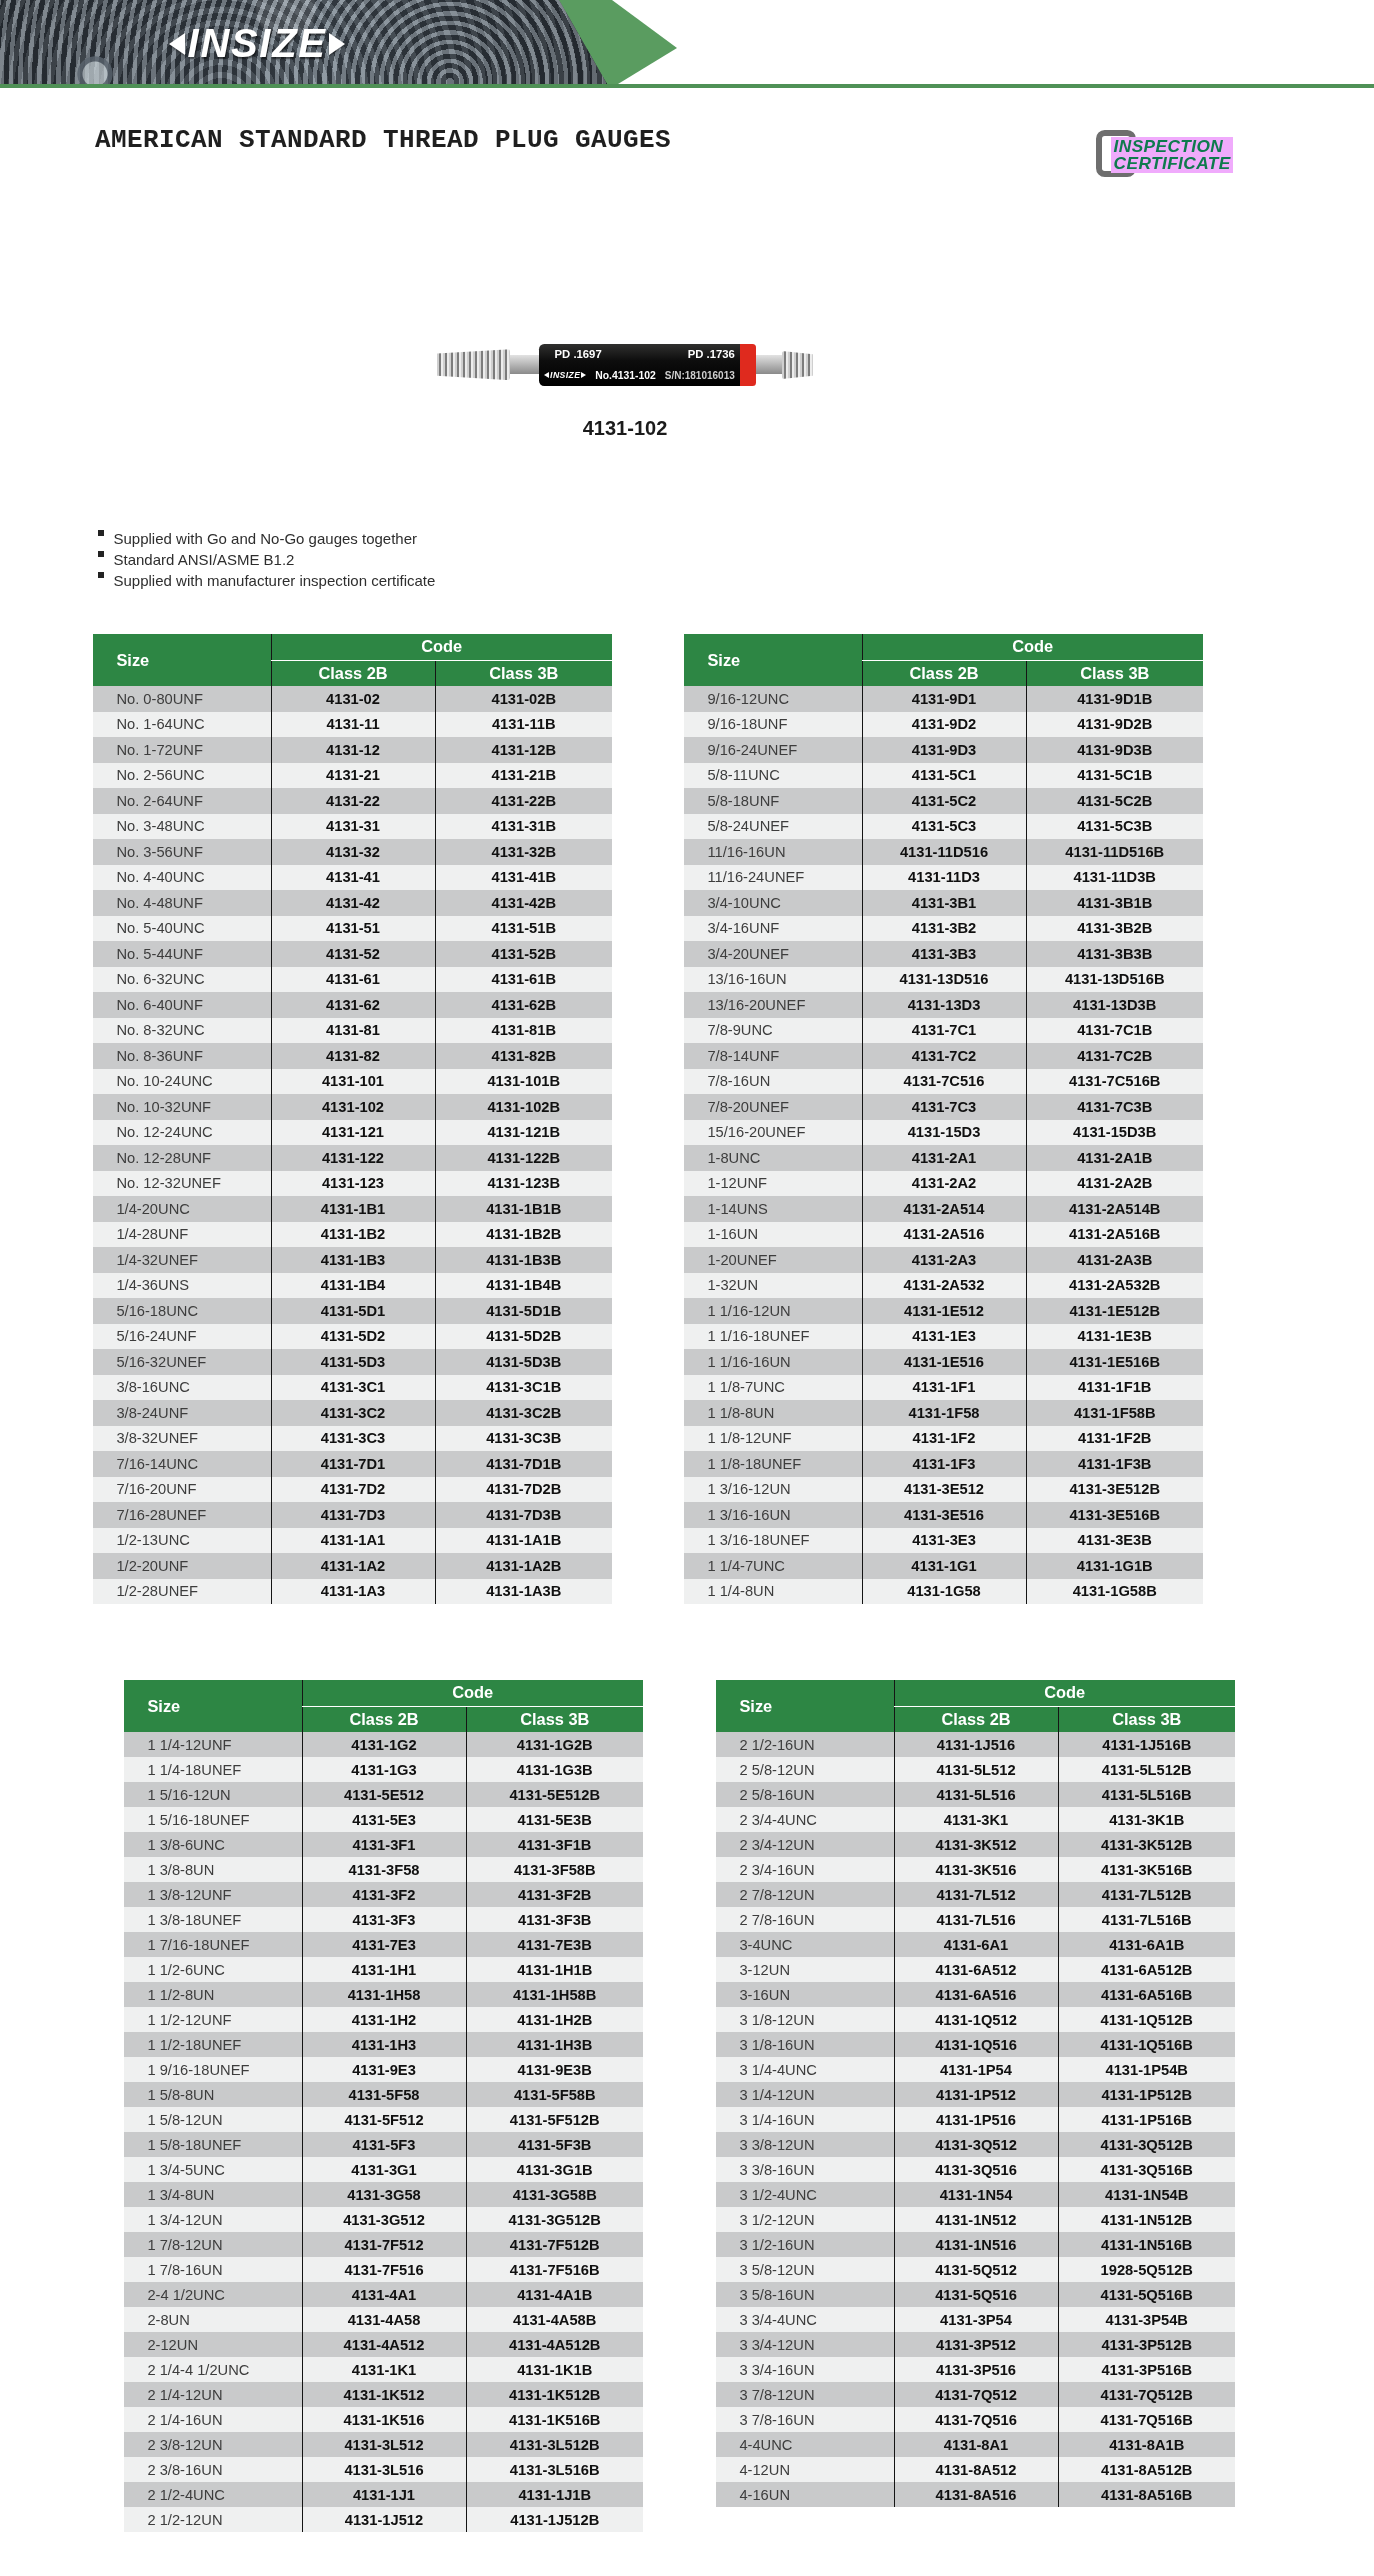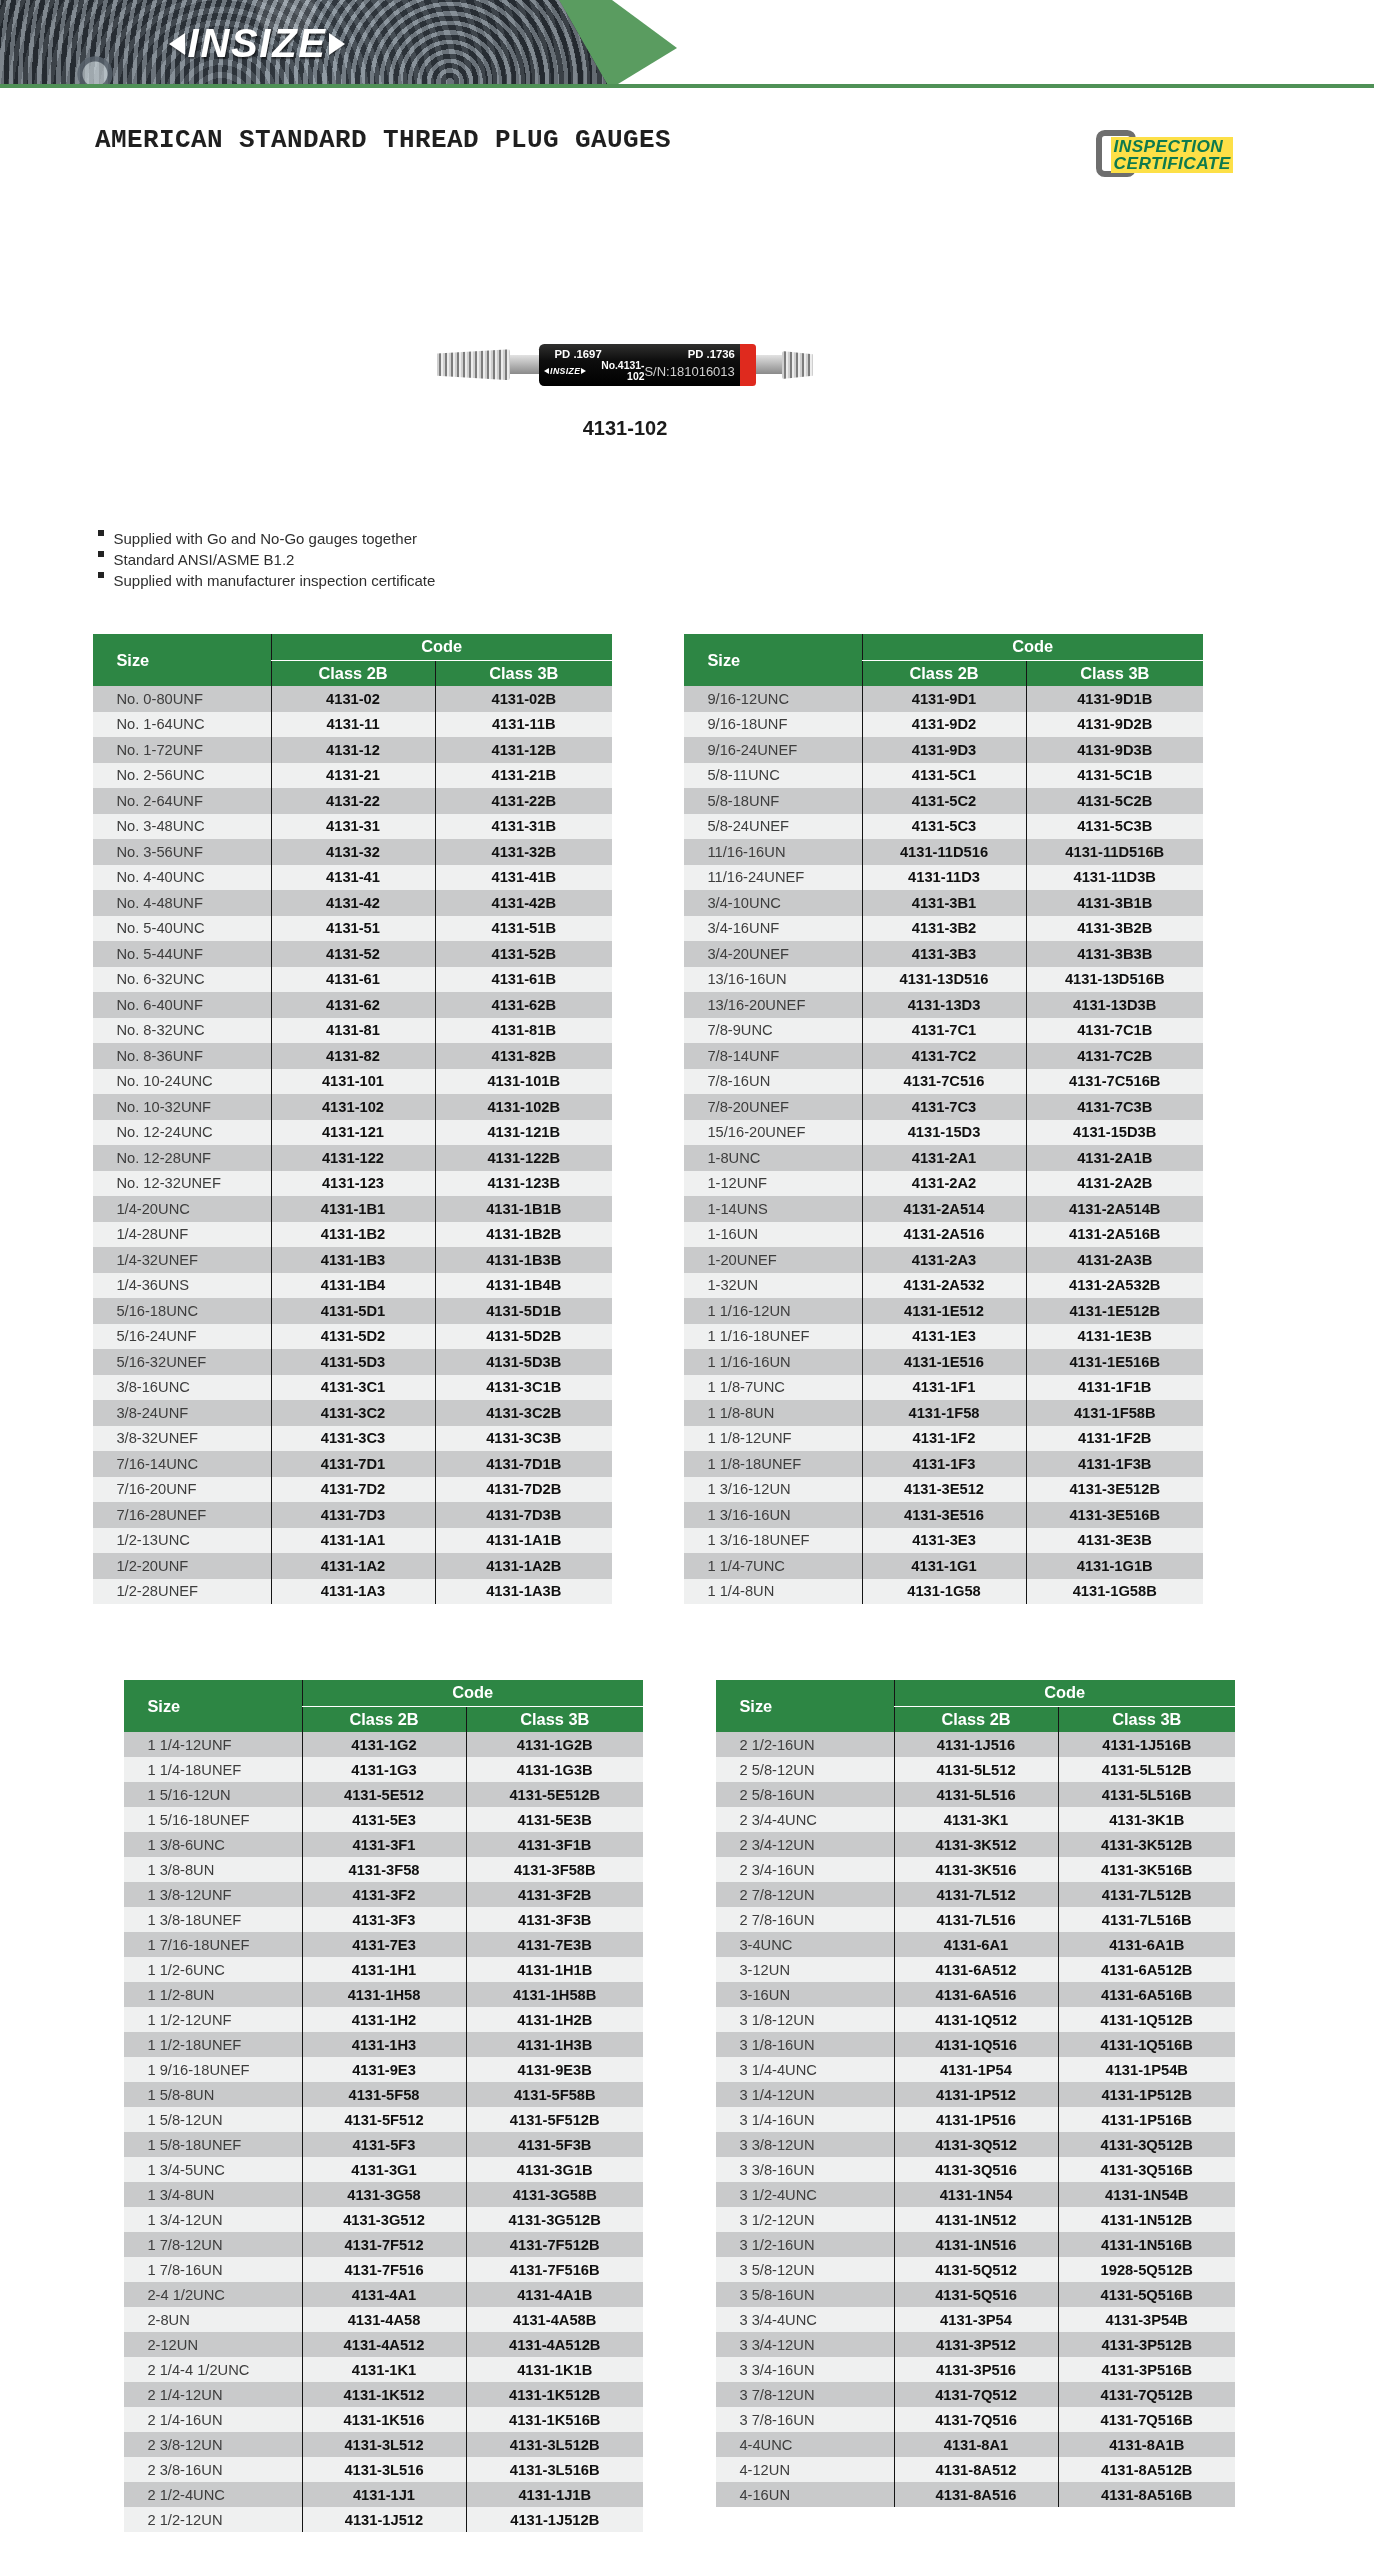--- a/index.html
+++ b/index.html
@@ -24,41 +24,41 @@
   .tri{width:0;height:0;border-top:11.3px solid transparent;border-bottom:11.3px solid transparent;
     filter:drop-shadow(0.9px 1.7px 0.9px rgba(0,0,0,.5));}
   .tri-l{border-right:16.4px solid #fff;margin-right:2.6px;}
   .tri-r{border-left:16.4px solid #fff;margin-left:2.6px;}
   .banner-rule{top:84px;left:0;width:1375px;height:3.5px;background:#4f9156;}
 
   
   .page-title{top:125px;left:95px;font-size:26px;font-weight:bold;color:#1f1f1f;letter-spacing:0.4px;font-family:Liberation Mono, monospace;}
   .cert-icon{top:130px;left:1096px;width:28px;height:35px;border:6px solid #6e6e6e;border-radius:8.7px;}
   .cert-text{top:137px;left:1111px;font-size:17.3px;line-height:17.3px;font-weight:800;font-style:italic;
-    color:#0f7a4e;letter-spacing:0.4px;background:#fde047;padding:0.9px 2.6px;}
+    color:#0f7a4e;letter-spacing:0.4px;background:#f0abfc;padding:0.9px 2.6px;}
 
   
   .gauge{top:344px;left:437px;width:376px;height:42px;}
   .g-thread-l{position:absolute;left:0;top:5.2px;width:73px;height:31px;border-radius:2.6px;
     background:repeating-linear-gradient(90deg,#cfcfcf 0 1.7px,#7c7c7c 1.7px 4.3px,#ececec 4.3px 6px);
     clip-path:polygon(0 14%,100% 0,100% 100%,0 86%);}
   .g-neck-l{position:absolute;left:73px;top:11.3px;width:31px;height:19px;
     background:linear-gradient(180deg,#e2e2e2,#8a8a8a);}
   .g-body{position:absolute;left:102px;top:0;width:201px;height:42px;border-radius:5.2px 0 0 5.2px;
     background:linear-gradient(180deg,#30302f,#0d0d0d 40%,#000);display:flex;flex-direction:column;
     justify-content:space-between;padding:4.3px 5.2px 5.2px 5.2px;box-sizing:border-box;color:#fff;}
   .g-row{display:flex;justify-content:space-between;align-items:center;}
   .g-pd{font-size:11.3px;font-weight:bold;}
   .g-pd.left{margin-left:10.4px;}
   .g-brand{display:flex;align-items:center;font-size:8.7px;font-weight:bold;font-style:italic;letter-spacing:0.4px;}
   .mtri{width:0;height:0;border-top:3.5px solid transparent;border-bottom:3.5px solid transparent;}
   .mtri-l{border-right:5.2px solid #fff;margin-right:0.9px;}
   .mtri-r{border-left:5.2px solid #fff;margin-left:0.9px;}
   .g-no{font-size:10.4px;font-weight:bold;text-align:right;}
-  .g-sn{font-size:13px;color:#cfcfcf;}
+  .g-sn{font-size:10px;color:#cfcfcf;font-weight:bold;}
   .g-red{position:absolute;left:303px;top:0;width:15.6px;height:42px;background:#df2a1e;border-radius:0 3.5px 3.5px 0;}
   .g-neck-r{position:absolute;left:319px;top:11.3px;width:26px;height:19px;
     background:linear-gradient(180deg,#e2e2e2,#8a8a8a);}
   .g-thread-r{position:absolute;left:345px;top:7px;width:31px;height:28px;border-radius:2.6px;
     background:repeating-linear-gradient(90deg,#cfcfcf 0 1.7px,#7c7c7c 1.7px 4.3px,#ececec 4.3px 6px);
     clip-path:polygon(0 0,100% 12%,100% 88%,0 100%);}
   .gauge-caption{top:417px;left:437px;width:376px;text-align:center;font-size:20px;font-weight:bold;color:#1b1b1b;}
 
   
   .bullets{top:530px;left:98px;}

